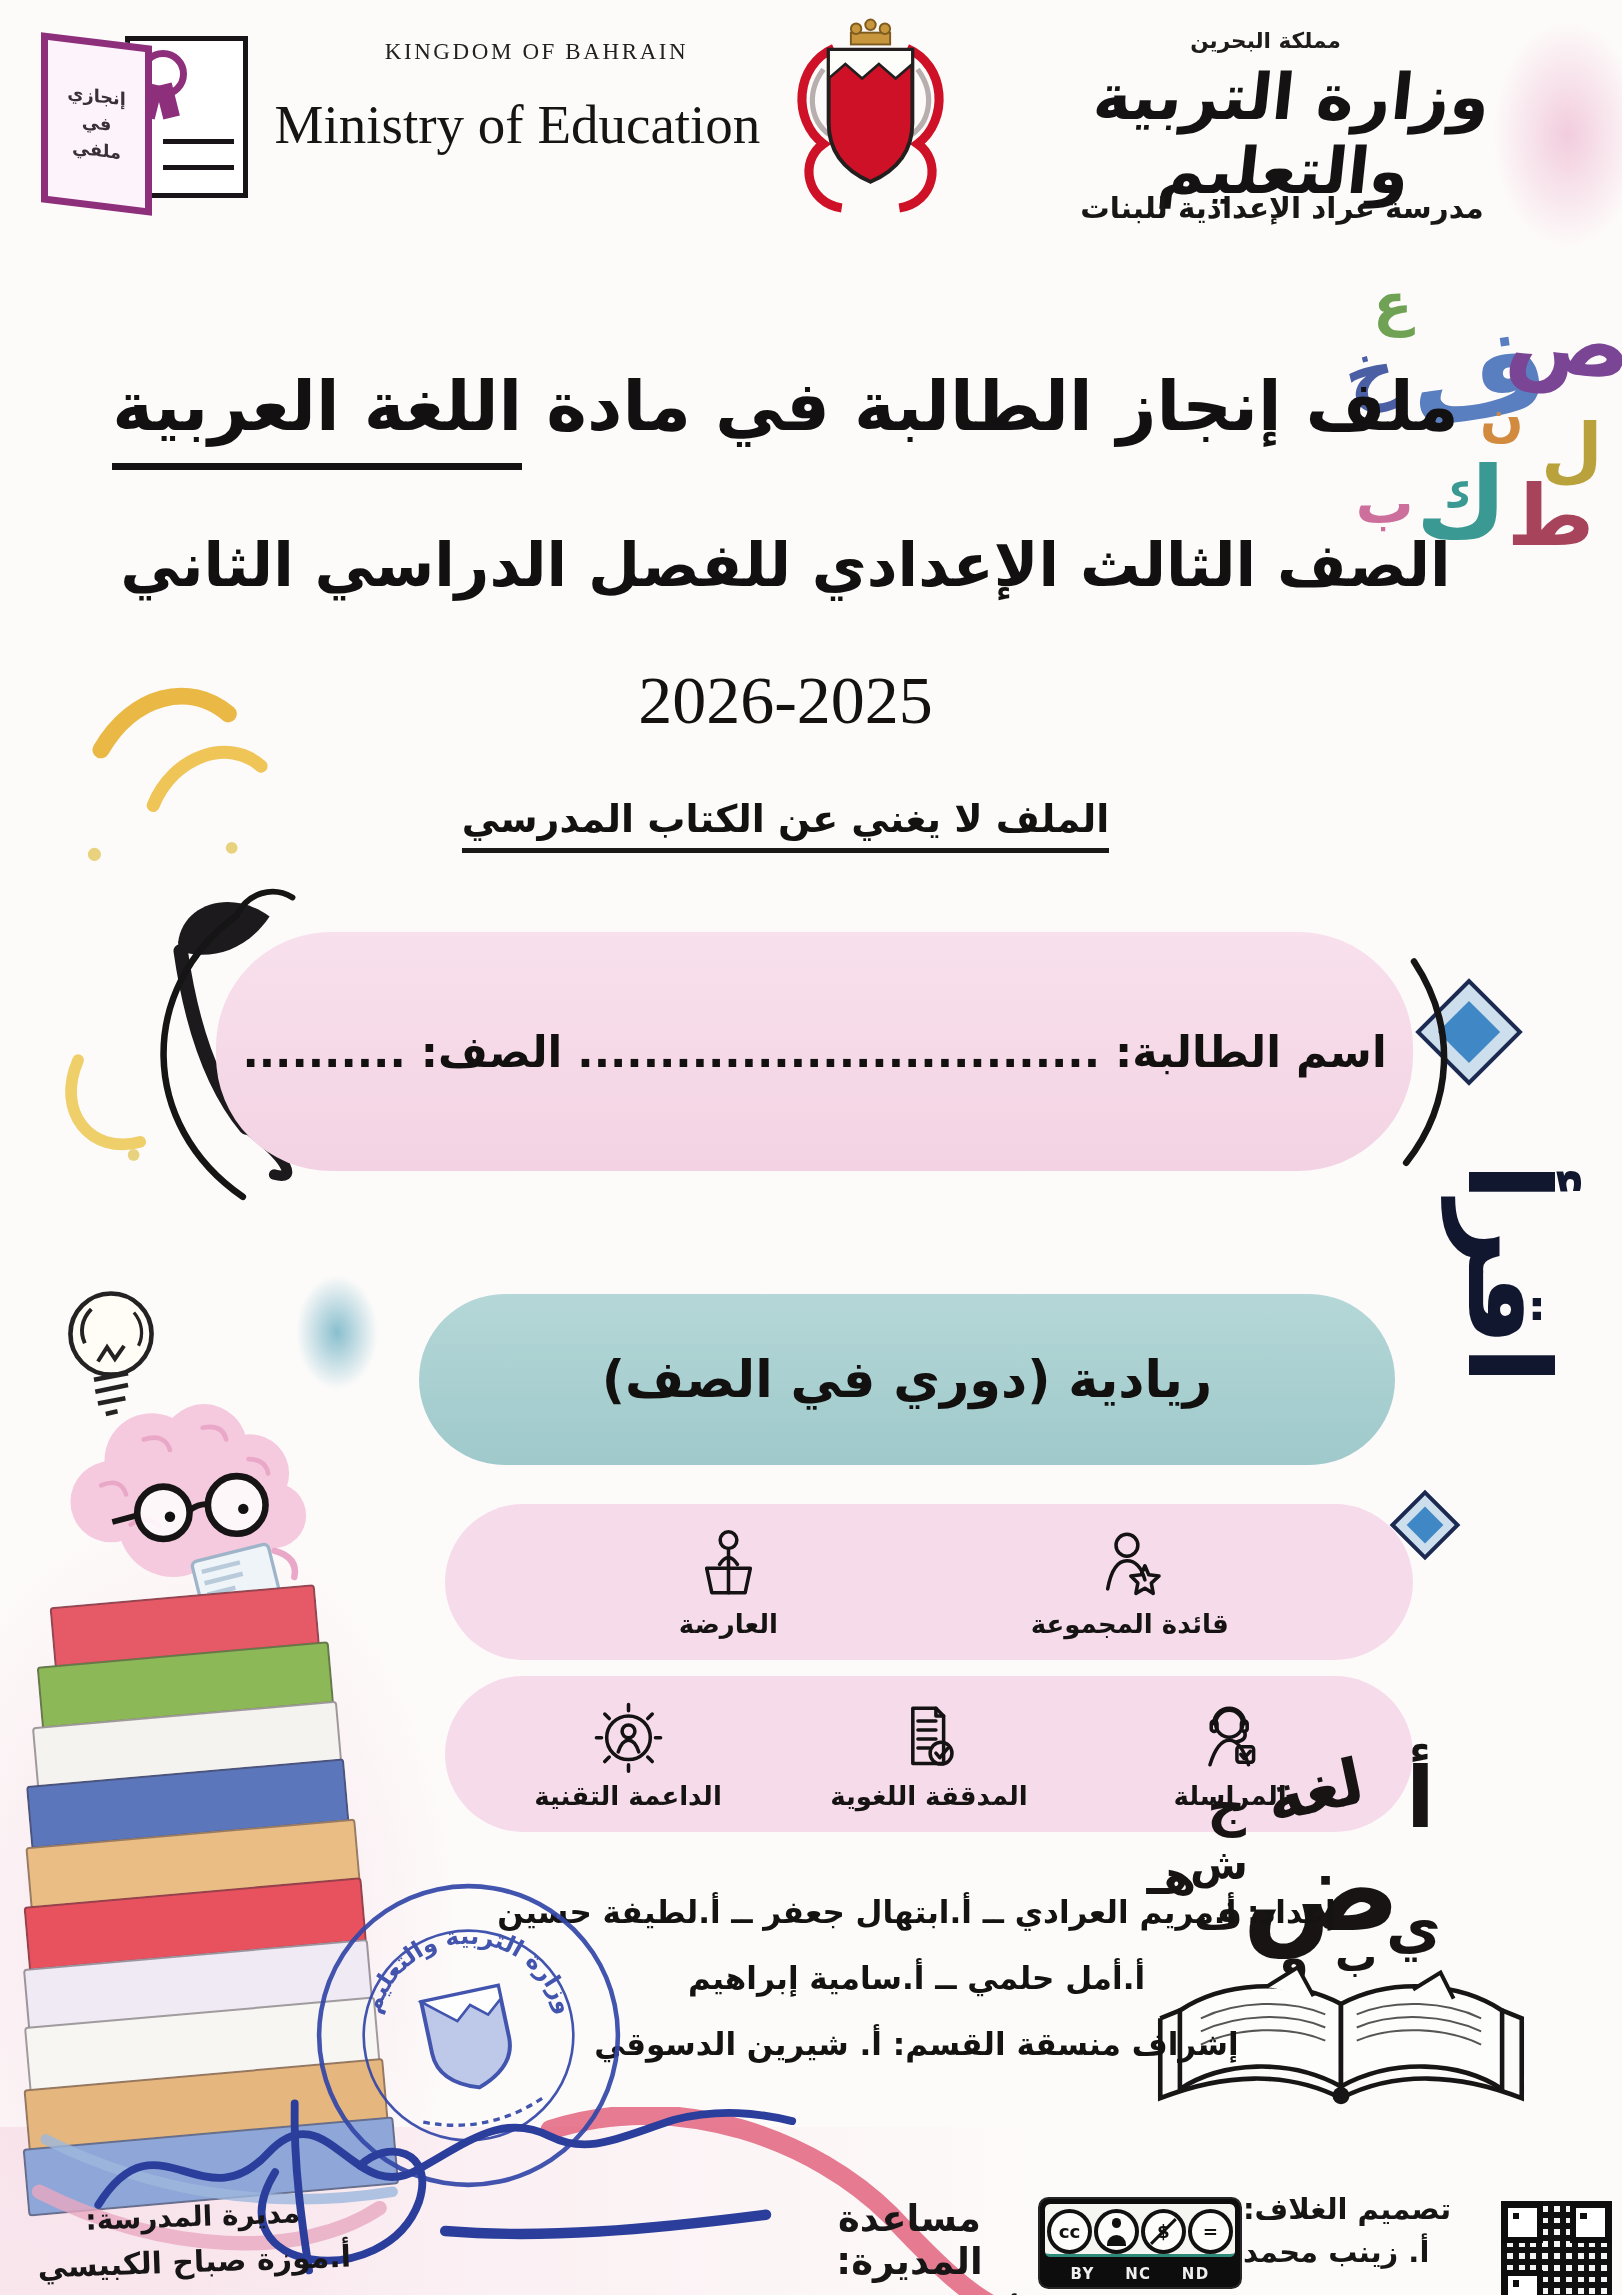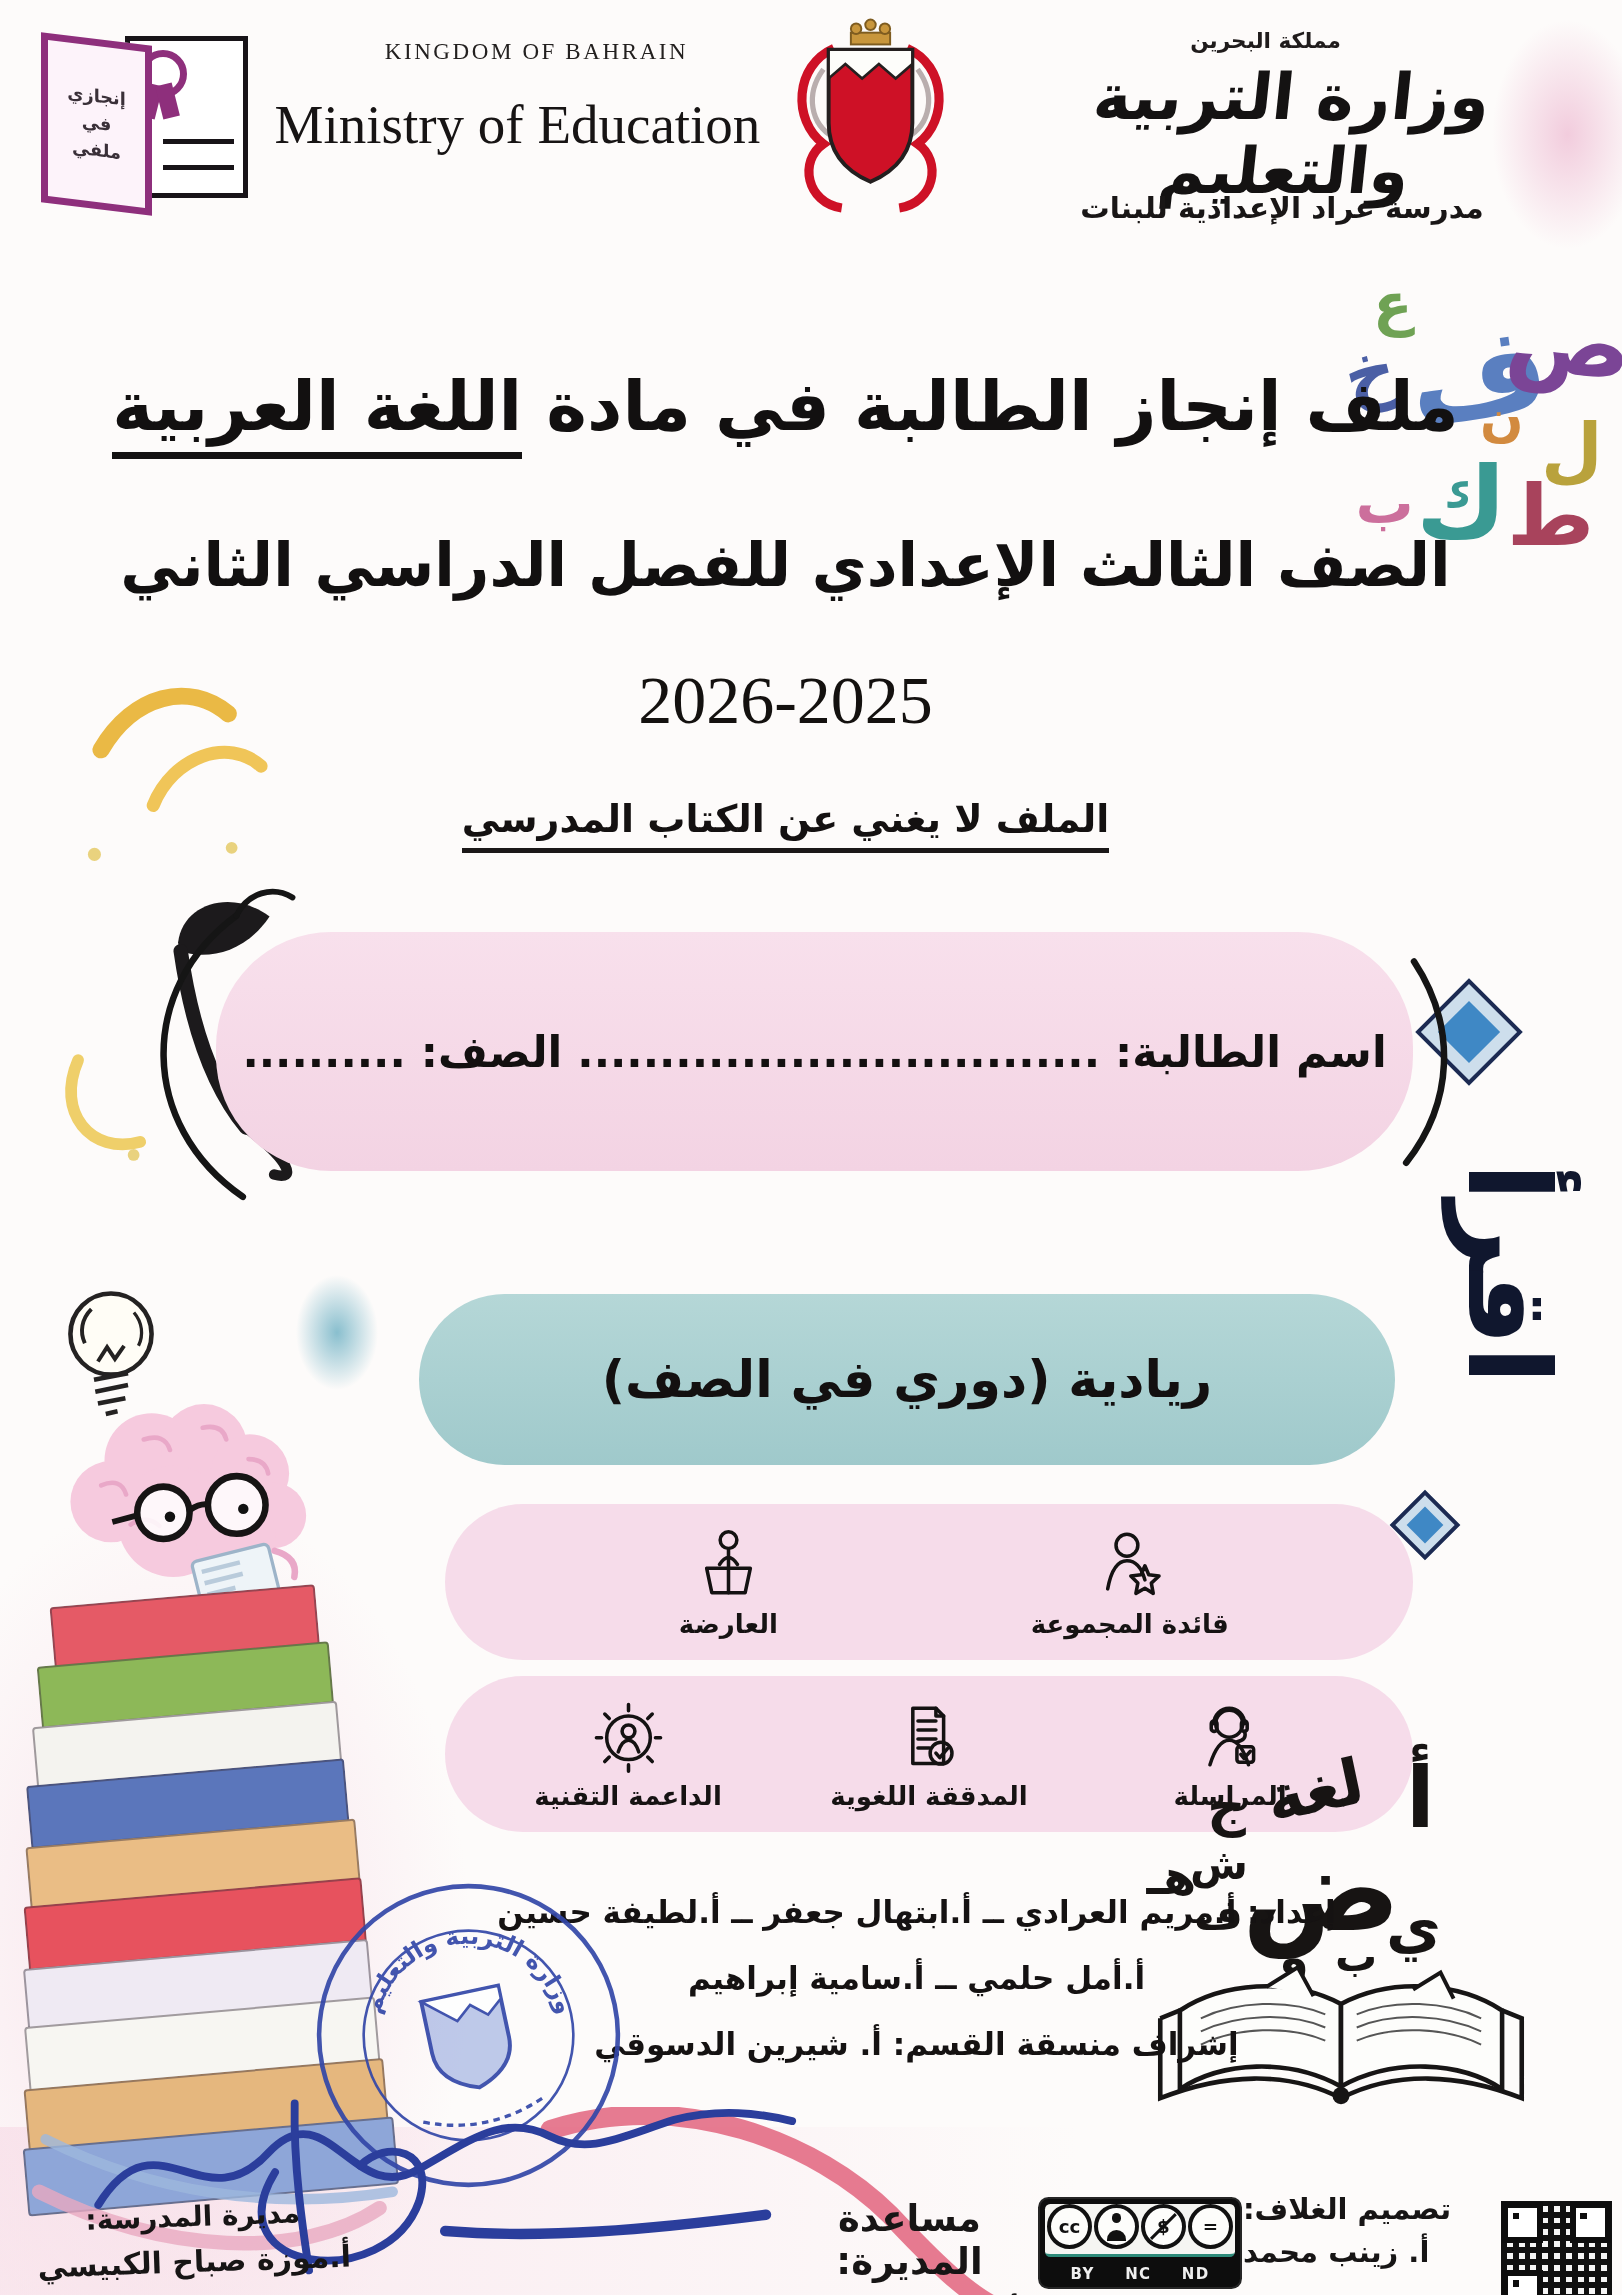--- a/index.html
+++ b/index.html
@@ -49,21 +49,21 @@
   .cl2{left:84px;top:195px;font-size:99px;color:#3a9a93;}
   .cl3{left:175px;top:216px;font-size:84px;color:#a8435c;}
   .cl4{left:11.8px;top:79px;font-size:71px;color:#4b5fa5;transform:rotate(-14deg);}
   .cl5{left:209px;top:156px;font-size:71px;color:#b9a23c;}
   .cl6{left:41px;top:17px;font-size:58px;color:#6fa254;}
   .cl7{left:23.6px;top:216px;font-size:58px;color:#cc6f9c;}
   .cl8{left:148px;top:135px;font-size:51px;color:#d28a3f;}
 
   
   .title1{left:92px;top:366px;width:1387px;font-weight:700;font-size:69px;z-index:5;color:#121010;}
-  .title1 .subj{border-bottom:7.9px solid #141212;padding-bottom:6px;}
+  .title1 .subj{border-bottom:7.9px solid #141212;padding-bottom:17px;}
   .title2{left:92px;top:530px;width:1387px;font-weight:700;font-size:60px;z-index:5;color:#121010;}
   .years{left:92px;top:661px;width:1387px;font-family:"Liberation Serif",serif;
     font-size:68px;color:#14110f;direction:ltr;}
   .note{left:92px;top:797px;width:1387px;font-weight:700;font-size:38px;z-index:5;color:#141111;}
   .note span{border-bottom:5.2px solid #1b1818;padding-bottom:6.5px;}
 
   
   .meem{left:16.4px;top:658px;width:281px;height:530px;}
 
   
@@ -135,21 +135,21 @@
   .f-assistant{left:772px;top:2197px;width:275px;z-index:6;}
   .f-assistant .l1{font-weight:700;font-size:37px;}
   .f-assistant .l2{font-weight:700;font-size:29px;margin-top:11.8px;}
   .f-cover{left:1243px;top:2192px;width:249px;z-index:6;text-align:left;}
   .f-cover .l1{font-weight:700;font-size:29px;}
   .f-cover .l2{font-weight:700;font-size:29px;margin-top:9.2px;}
 
   .cc-badge{left:1038px;top:2197px;width:200px;height:88px;background:#0d0d0d;border-radius:10.5px;
     border:2.6px solid #262626;z-index:6;}
   .cc-inner{position:absolute;left:5.2px;top:5.2px;right:5.2px;height:50px;background:#f5f5f2;
-    border-radius:5.2px;display:flex;align-items:flex-start;justify-content:space-evenly;
+    border-radius:5.2px;display:flex;align-items:flex-end;justify-content:space-evenly;
     border-bottom:3.3px solid #2e8b7a;}
   .cc-circ{width:37px;height:37px;border-radius:50%;border:4.6px solid #111;display:flex;
     align-items:center;justify-content:center;font-weight:700;font-size:18.3px;color:#111;
     font-family:"DejaVu Sans",sans-serif;position:relative;background:#fdfdfb;}
   .cc-person-head{width:9.2px;height:9.2px;border-radius:50%;background:#111;position:absolute;top:5.2px;}
   .cc-person-body{width:19.6px;height:10.5px;border-radius:9.8px 9.8px 0 0;background:#111;position:absolute;bottom:4.6px;}
   .cc-strike{position:absolute;width:35px;height:3.3px;background:#111;transform:rotate(-45deg);}
   .cc-codes{position:absolute;left:0;right:0;bottom:3.9px;display:flex;justify-content:space-evenly;}
   .cc-codes span{color:#efefef;font-weight:700;font-size:15px;letter-spacing:1.3px;}
 

